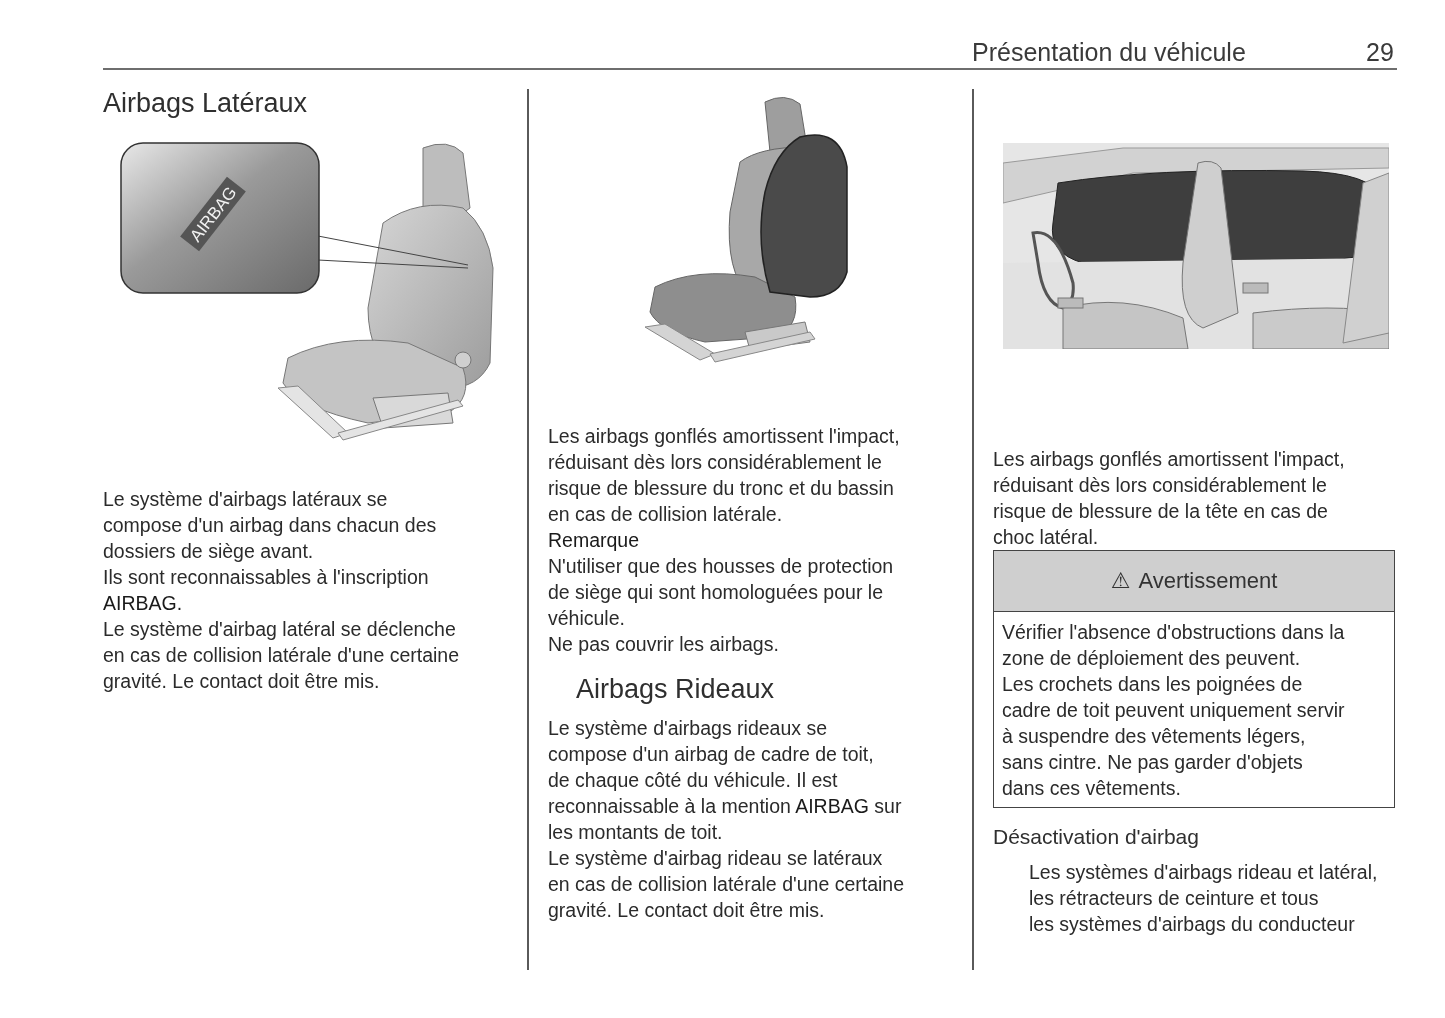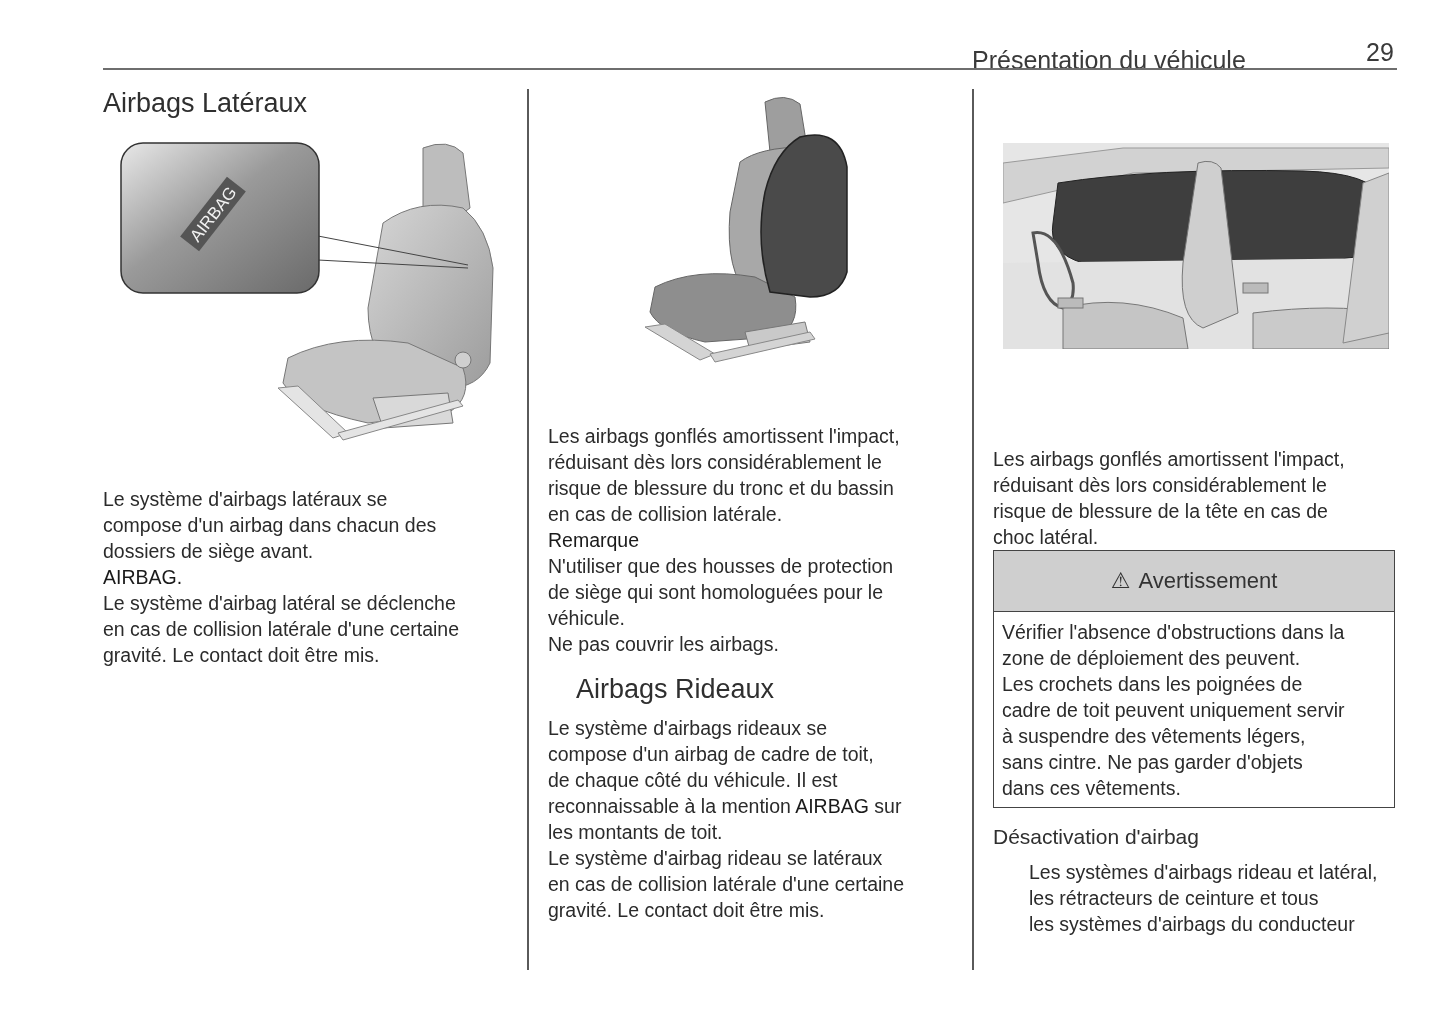--- a/index.html
+++ b/index.html
@@ -1,19 +1,19 @@
 <!DOCTYPE html>
 <html><head>
   <meta charset="utf-8">
   <style>
     html, body { margin: 0; padding: 0; background: #ffffff; }
     body { width: 1445px; height: 1018px; position: relative; overflow: hidden;
            font-family: "Liberation Sans", "DejaVu Sans", sans-serif; color: #2b2b2b; }
     .abs { position: absolute; }
-    .header-title { left: 972px; top: 38px; font-size: 25px; color: #3a3a3a; white-space: nowrap; margin-top: 8px; }
+    .header-title { left: 972px; top: 38px; font-size: 25px; color: #3a3a3a; white-space: nowrap; }
     .page-num { left: 1366px; top: 38px; font-size: 25px; color: #3a3a3a; }
     .header-rule { left: 103px; top: 68px; width: 1294px; height: 2px; background: #6e6e6e; }
     .col-rule { width: 2px; background: #5a5a5a; }
     .h1 { font-size: 27px; color: #2f2f2f; white-space: nowrap; }
     .h2 { font-size: 21px; color: #2f2f2f; white-space: nowrap; }
     .line { font-size: 19.5px; line-height: 26px; white-space: nowrap; color: #2b2b2b; }
     .bold { color: #1a1a1a; }
     .warn-box { left: 993px; top: 550px; width: 402px; height: 258px; border: 1.5px solid #444; box-sizing: border-box; }
     .warn-head { position: absolute; left: 0; top: 0; right: 0; height: 60px; background: #cfcfcf;
                  border-bottom: 1.5px solid #444; display: flex; align-items: center; justify-content: center;
@@ -65,20 +65,21 @@
       <rect x="-38" y="-12" width="76" height="24" fill="#555"></rect>
       <text x="0" y="6" text-anchor="middle" font-family="Liberation Sans, sans-serif" font-size="17" fill="#f2f2f2">AIRBAG</text>
     </g>
   </svg>
 </div>
 
 <div class="abs" style="left:103px; top:486px;">
   <div class="line">Le système d'airbags latéraux se</div>
   <div class="line">compose d'un airbag dans chacun des</div>
   <div class="line">dossiers de siège avant.</div>
+  <div class="line">Ils sont reconnaissables à l'inscription</div>
   <div class="line bold">AIRBAG.</div>
   <div class="line">Le système d'airbag latéral se déclenche</div>
   <div class="line">en cas de collision latérale d'une certaine</div>
   <div class="line">gravité. Le contact doit être mis.</div>
 </div>
 
 <div class="abs" style="left:635px; top:92px; width:225px; height:285px;">
   <svg width="225" height="285" viewBox="0 0 225 285">
     <path d="M130 10 Q150 0 165 12 L172 55 L135 60 Z" fill="#9e9e9e" stroke="#666"></path>
     <path d="M105 70 Q125 55 170 55 L175 190 L115 205 Q90 180 95 120 Z" fill="#a8a8a8" stroke="#666"></path>

